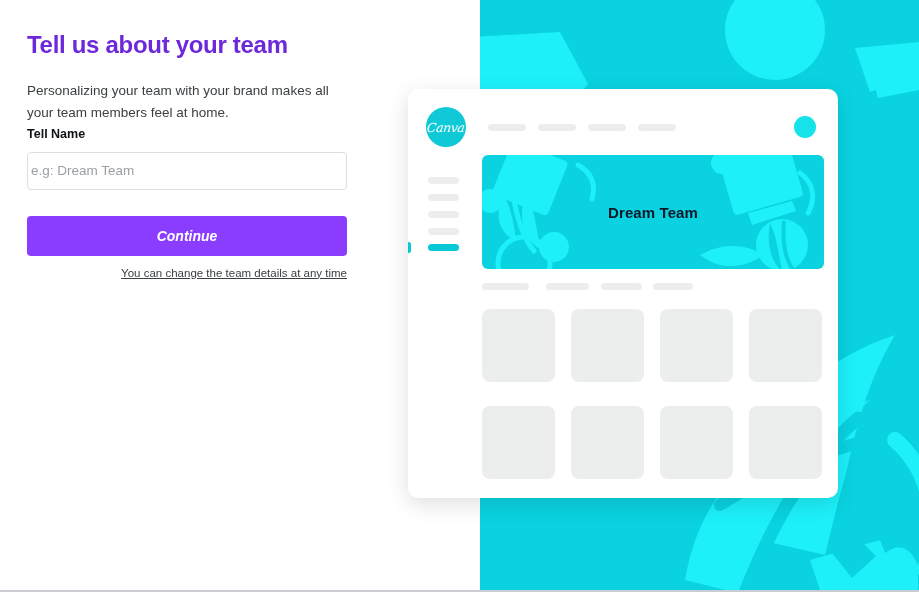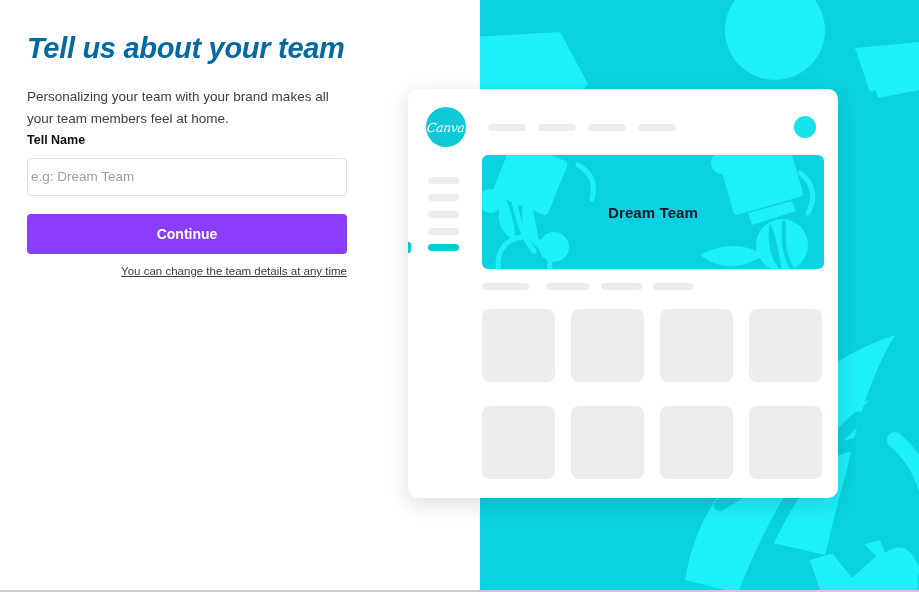--- a/index.html
+++ b/index.html
@@ -22,26 +22,25 @@
     left: 0; top: 0;
     width: 480px; height: 590px;
     background: #ffffff;
   }
   .form-wrap {
     position: absolute;
     left: 27px; top: 30px;
     width: 320px;
   }
   .headline {
-    font-size: 29px;
-    font-weight: bold;
-    color: #0369a1;
+    font-size: 24px;
+    font-weight: bold;
+    color: #6d28d9;
     letter-spacing: -0.3px;
     line-height: 1.25;
-    font-style: italic;
   }
   .subtext {
     margin-top: 20px;
     font-size: 13.5px;
     color: #3c4043;
     line-height: 1.62;
     max-width: 318px;
   }
   .field-label {
     margin-top: 28px;
@@ -59,31 +58,32 @@
     font-family: "Liberation Sans", sans-serif;
     color: #0e1318;
     background: #ffffff;
     border: 1px solid #dcdfe3;
     border-radius: 4px;
     outline: none;
   }
   .team-input::placeholder { color: #9b9fa5; }
   .continue-btn {
     display: block;
-    margin-top: 18px;
+    margin-top: 26px;
     width: 320px;
     height: 40px;
     background: #8b3dff;
     color: #ffffff;
     font-size: 14px;
     font-weight: bold;
     font-family: "Liberation Sans", sans-serif;
     border: none;
     border-radius: 4px;
     cursor: pointer;
+    font-style: italic;
   }
   .foot-note {
     margin-top: 11px;
     width: 320px;
     text-align: right;
     font-size: 11.5px;
     color: #3c4043;
     text-decoration: underline;
   }
 

